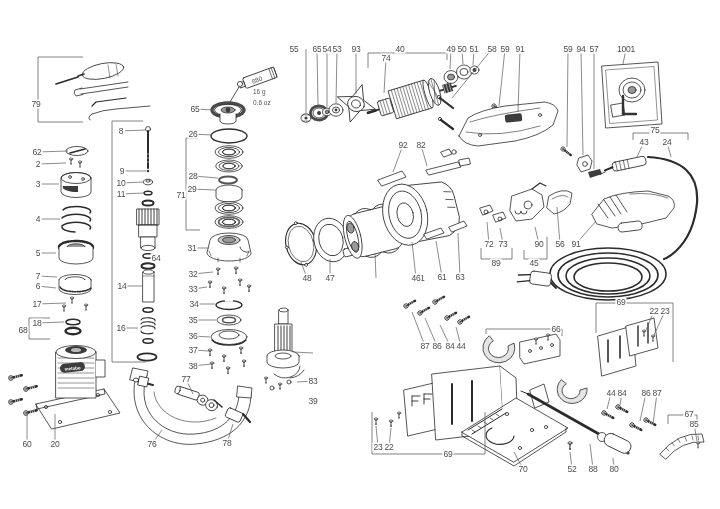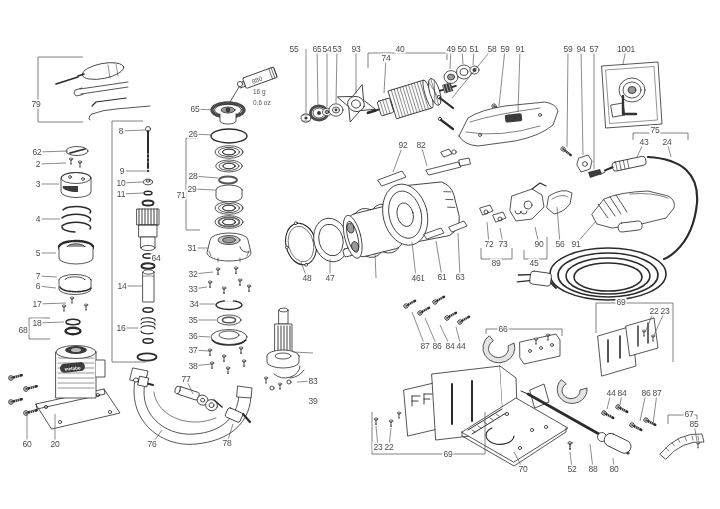--- a/index.html
+++ b/index.html
@@ -596,21 +596,21 @@
       <span class="callout" style="left: 503px; top: 244px; text-align: center;">73</span>
       <span class="callout" style="left: 496px; top: 263px;">89</span>
       <span class="callout" style="left: 539px; top: 244px;">90</span>
       <span class="callout" style="left: 534px; top: 263px;">45</span>
       <span class="callout" style="left: 560px; top: 244px;">56</span>
       <span class="callout" style="left: 576px; top: 244px;">91</span>
       <span class="callout" style="left: 425px; top: 346px;">87</span>
       <span class="callout" style="left: 437px; top: 346px;">86</span>
       <span class="callout" style="left: 450px; top: 346px;">84</span>
       <span class="callout" style="left: 461px; top: 346px;">44</span>
-      <span class="callout" style="left: 503px; top: 329px; text-align: center;">66</span>
+      <span class="callout" style="left: 556px; top: 329px; text-align: center;">66</span>
       <span class="callout" style="left: 378px; top: 447px;">23</span>
       <span class="callout" style="left: 389px; top: 447px;">22</span>
       <span class="callout" style="left: 448px; top: 454px;">69</span>
       <span class="callout" style="left: 523px; top: 469px;">70</span>
       <span class="callout" style="left: 572px; top: 469px;">52</span>
       <span class="callout" style="left: 593px; top: 469px;">88</span>
       <span class="callout" style="left: 614px; top: 469px;">80</span>
       <span class="callout" style="left: 621px; top: 302px;">69</span>
       <span class="callout" style="left: 654px; top: 311px;">22</span>
       <span class="callout" style="left: 665px; top: 311px;">23</span>

